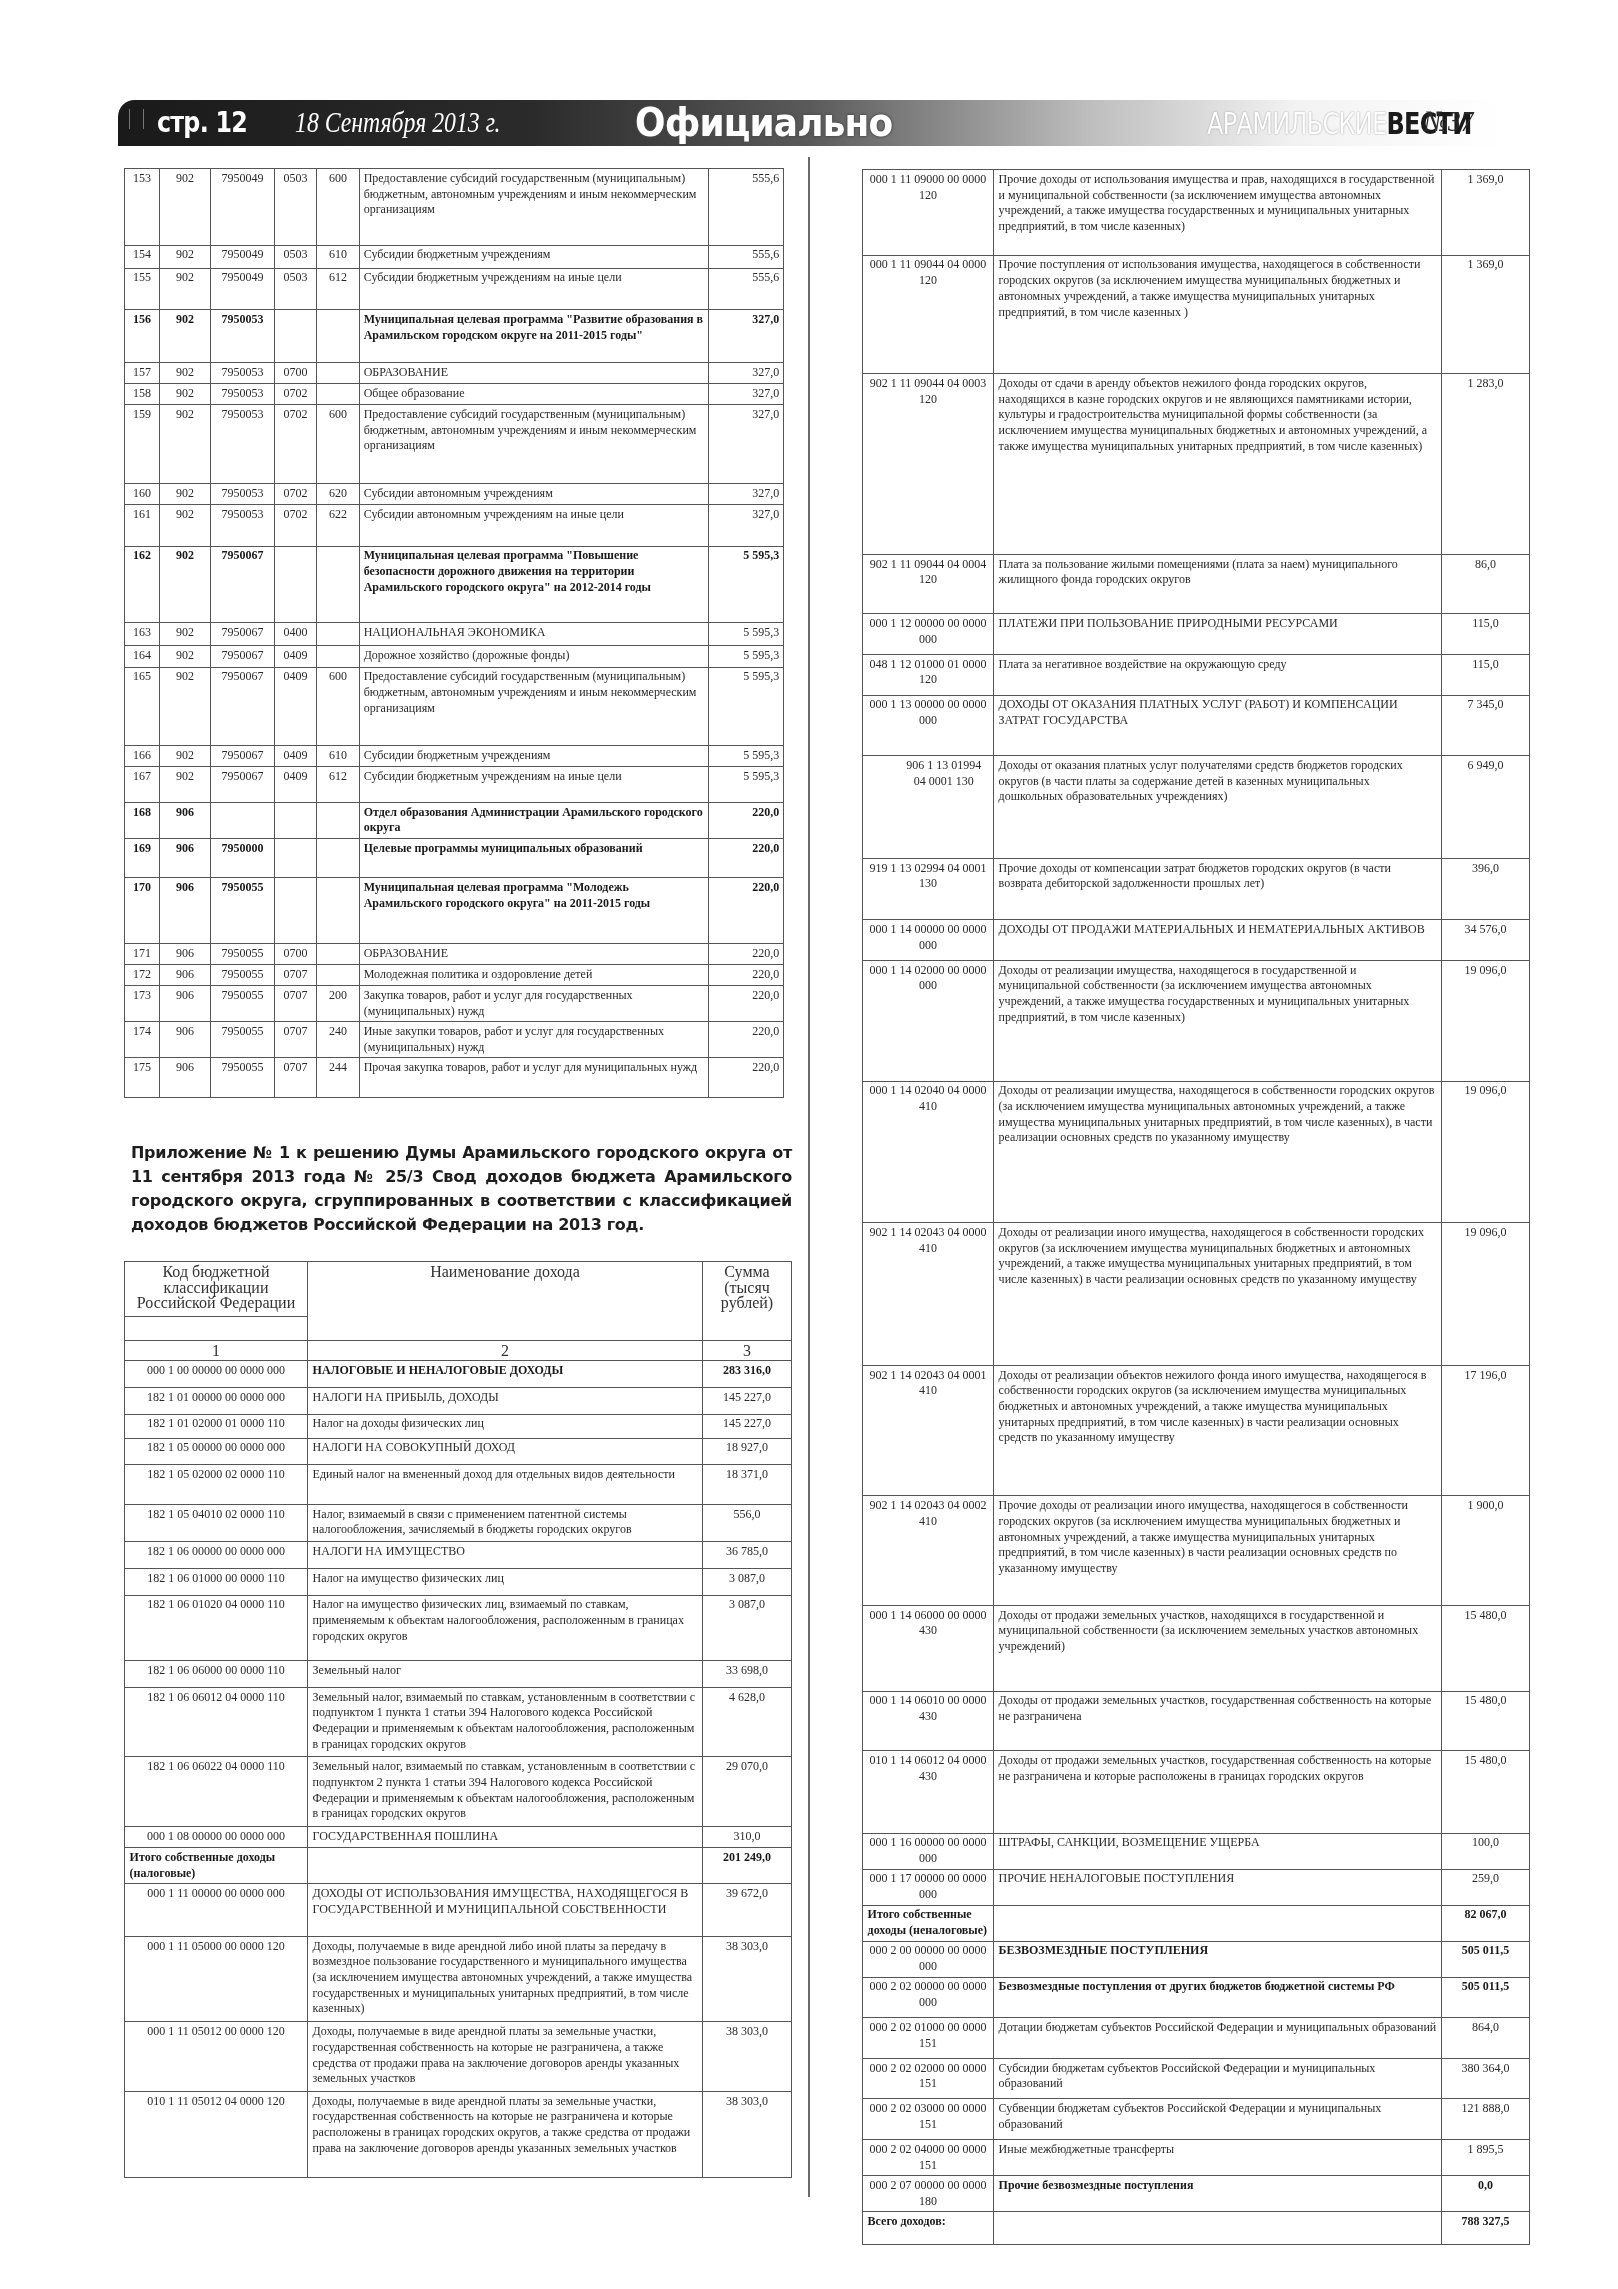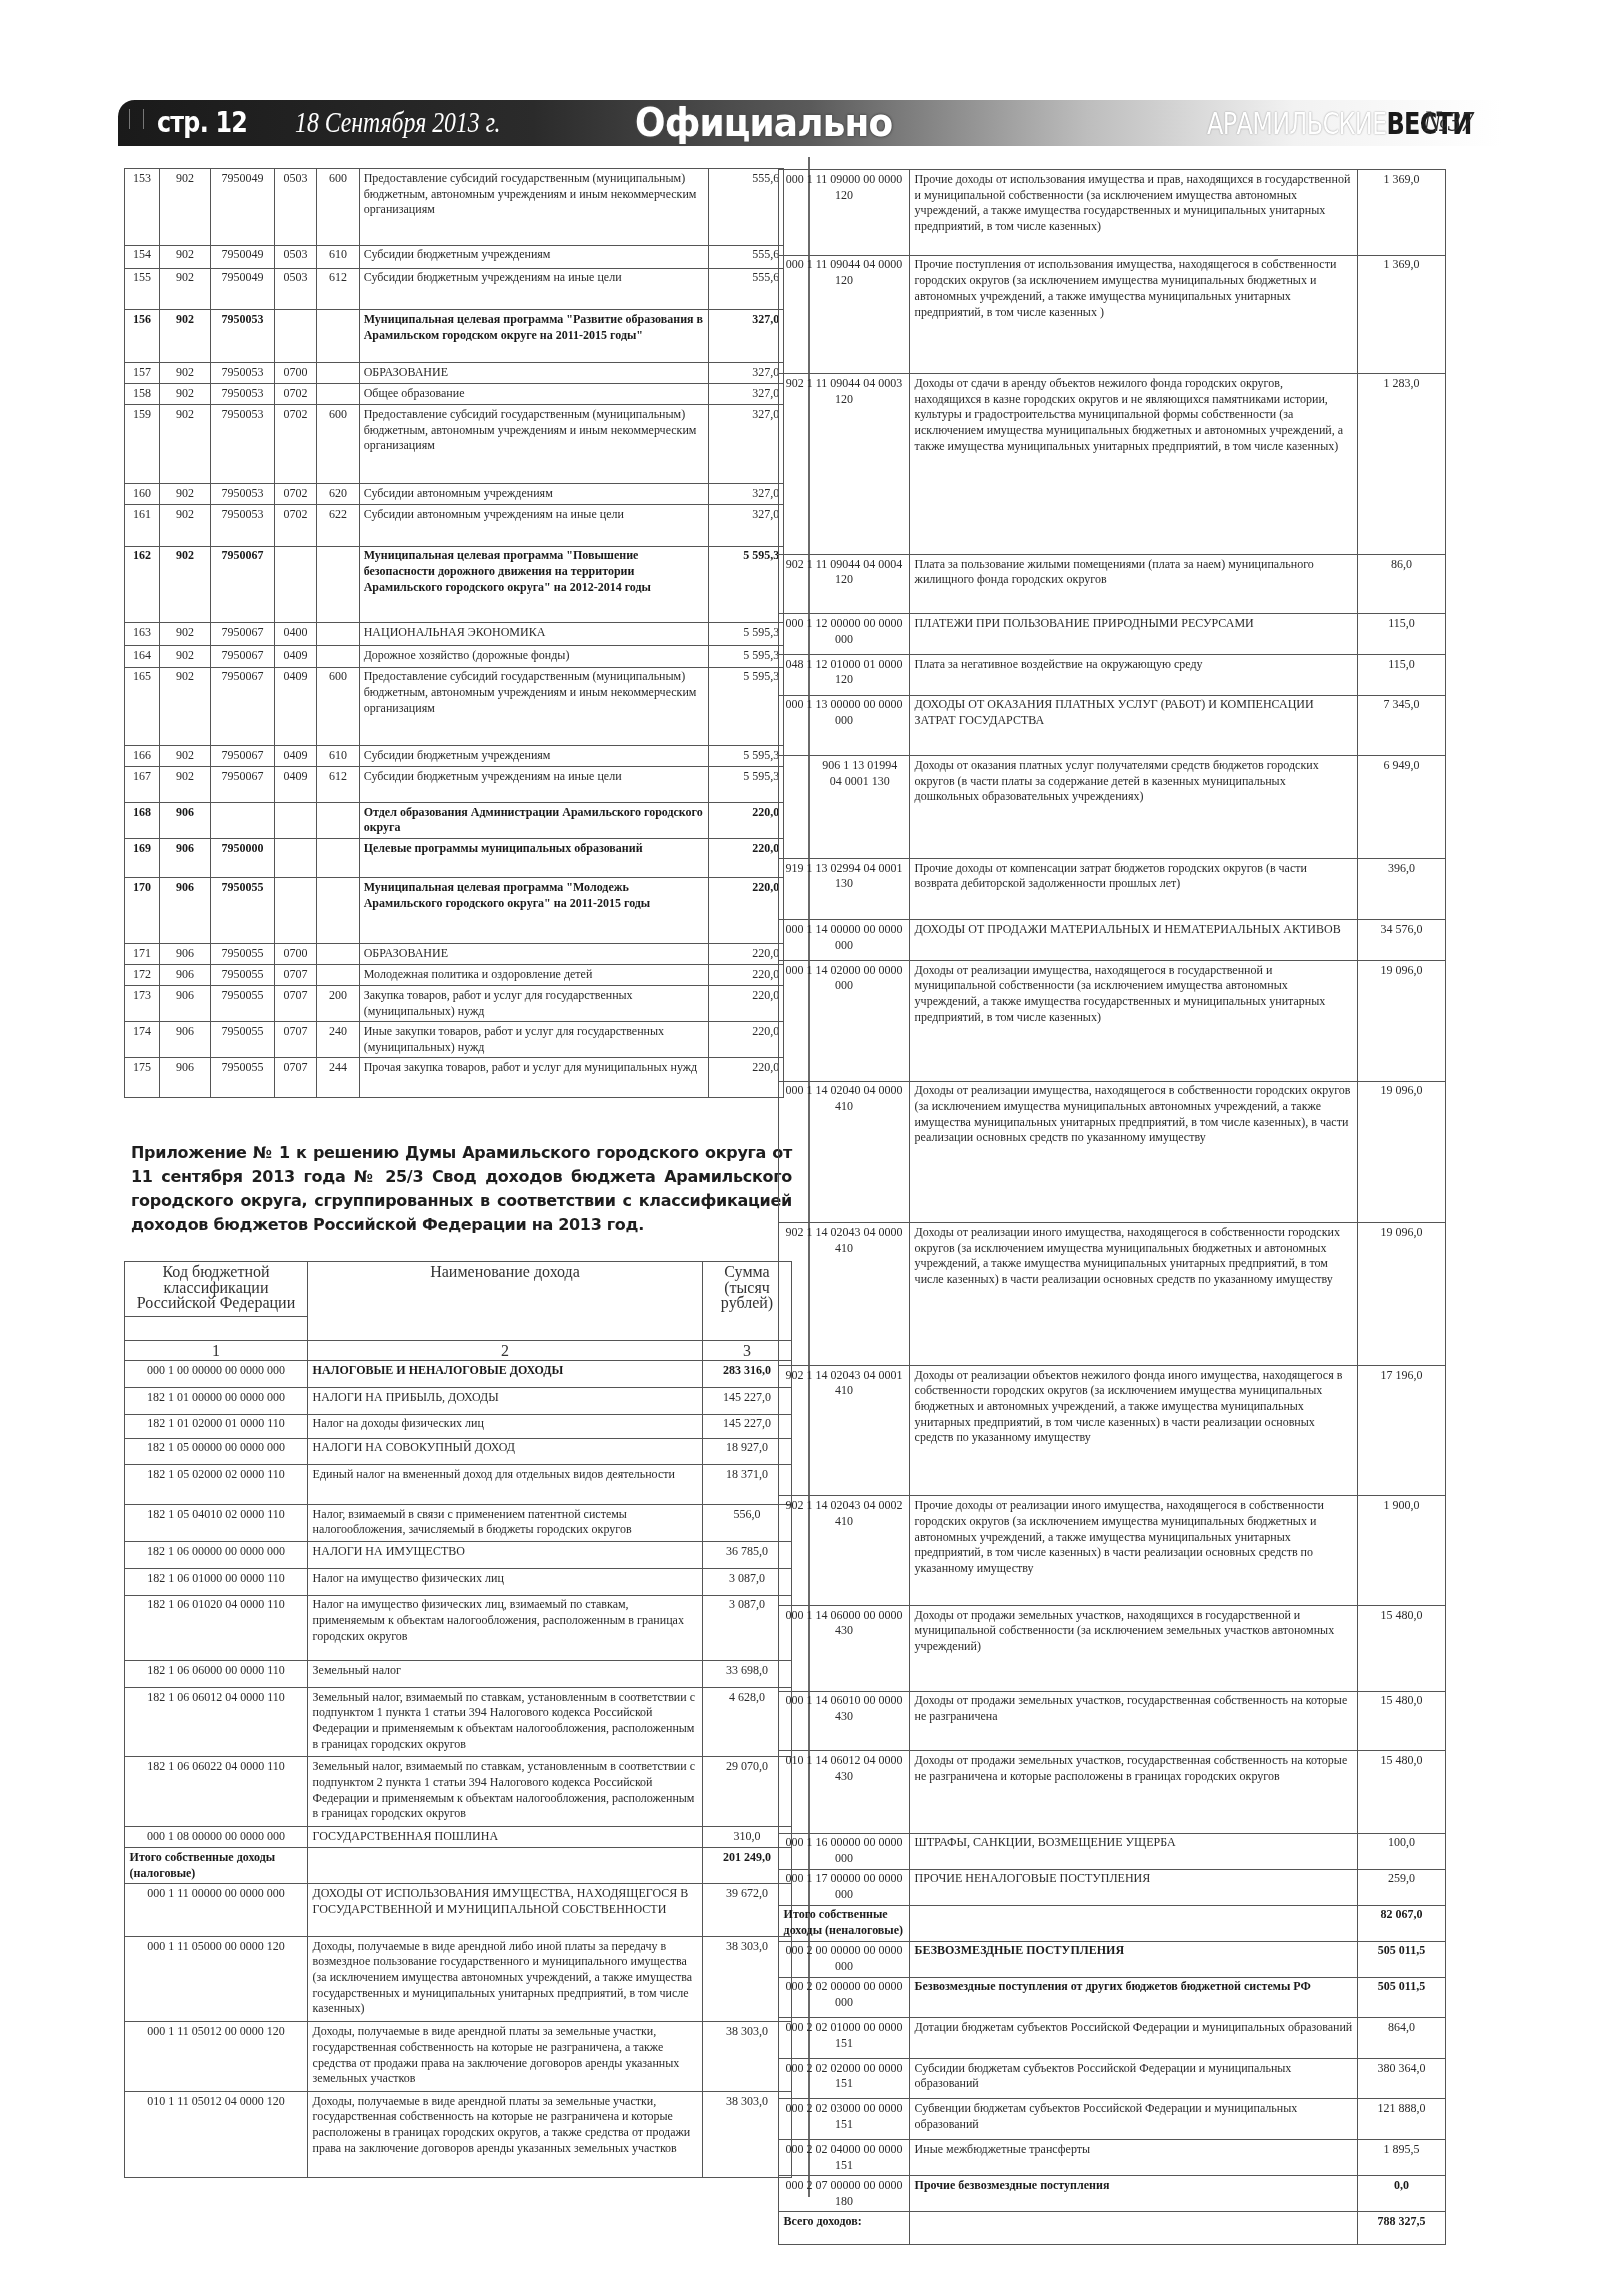--- a/index.html
+++ b/index.html
@@ -38,21 +38,21 @@
 
   
   #exp { left:124px; top:168px; width:659px; }
   #exp td { padding:1.8px 3.7px; }
 
   .appendix { position:absolute; left:131px; top:1141px; width:661px;
      font-family:"DejaVu Sans", sans-serif; font-weight:bold; font-size:16px; line-height:24px;
      color:#1e1e1e; text-align:justify; letter-spacing:-0.3px; }
 
   #inc1 { left:124px; top:1261px; width:666px; }
-  #inc2 { left:778px; top:169px; width:666px;border-radius:13px; }
+  #inc2 { left:862px; top:169px; width:666px;border-radius:13px; }
   .hdr td { font-size:16px; color:#333; }
 </style>
 </head>
 <body>
 
 <div class="masthead">
   <div class="bar"></div>
   <div class="ticks"></div>
   <div class="page">стр. 12</div>
   <div class="date">18 Сентября 2013 г.</div>

